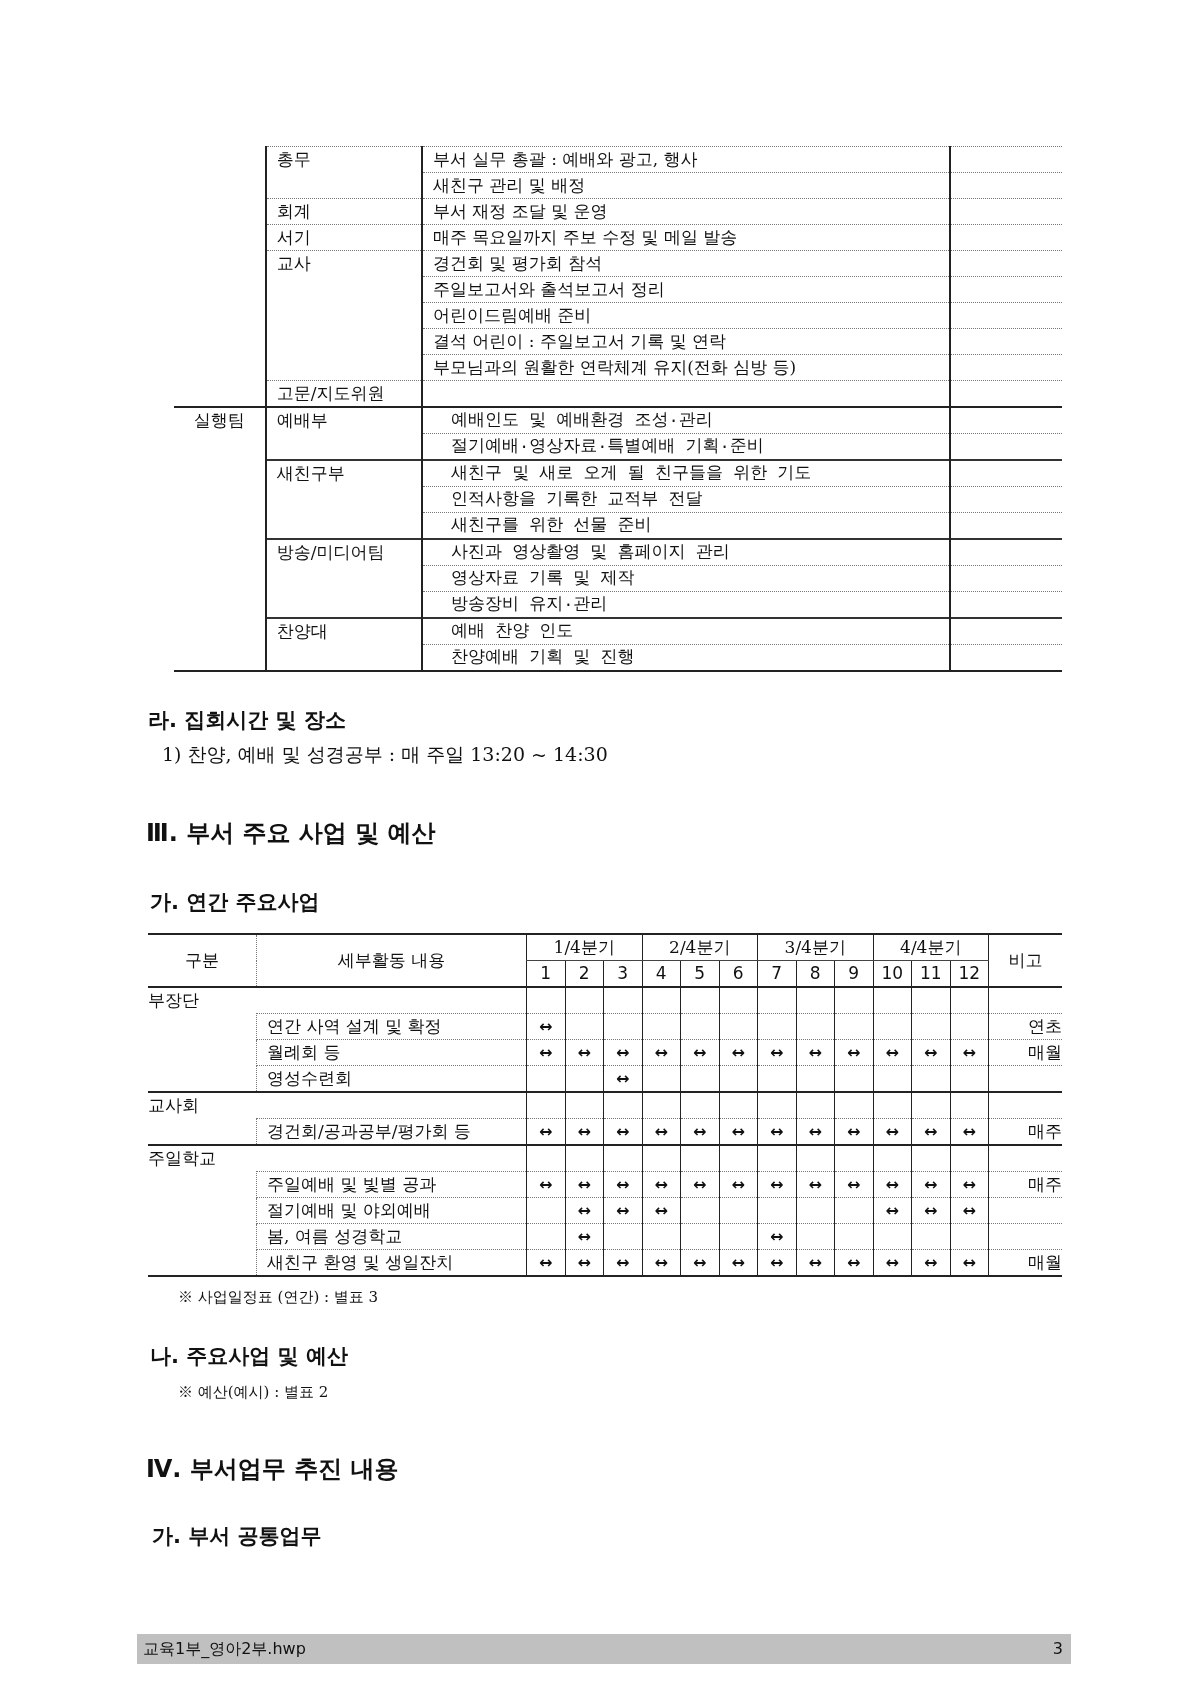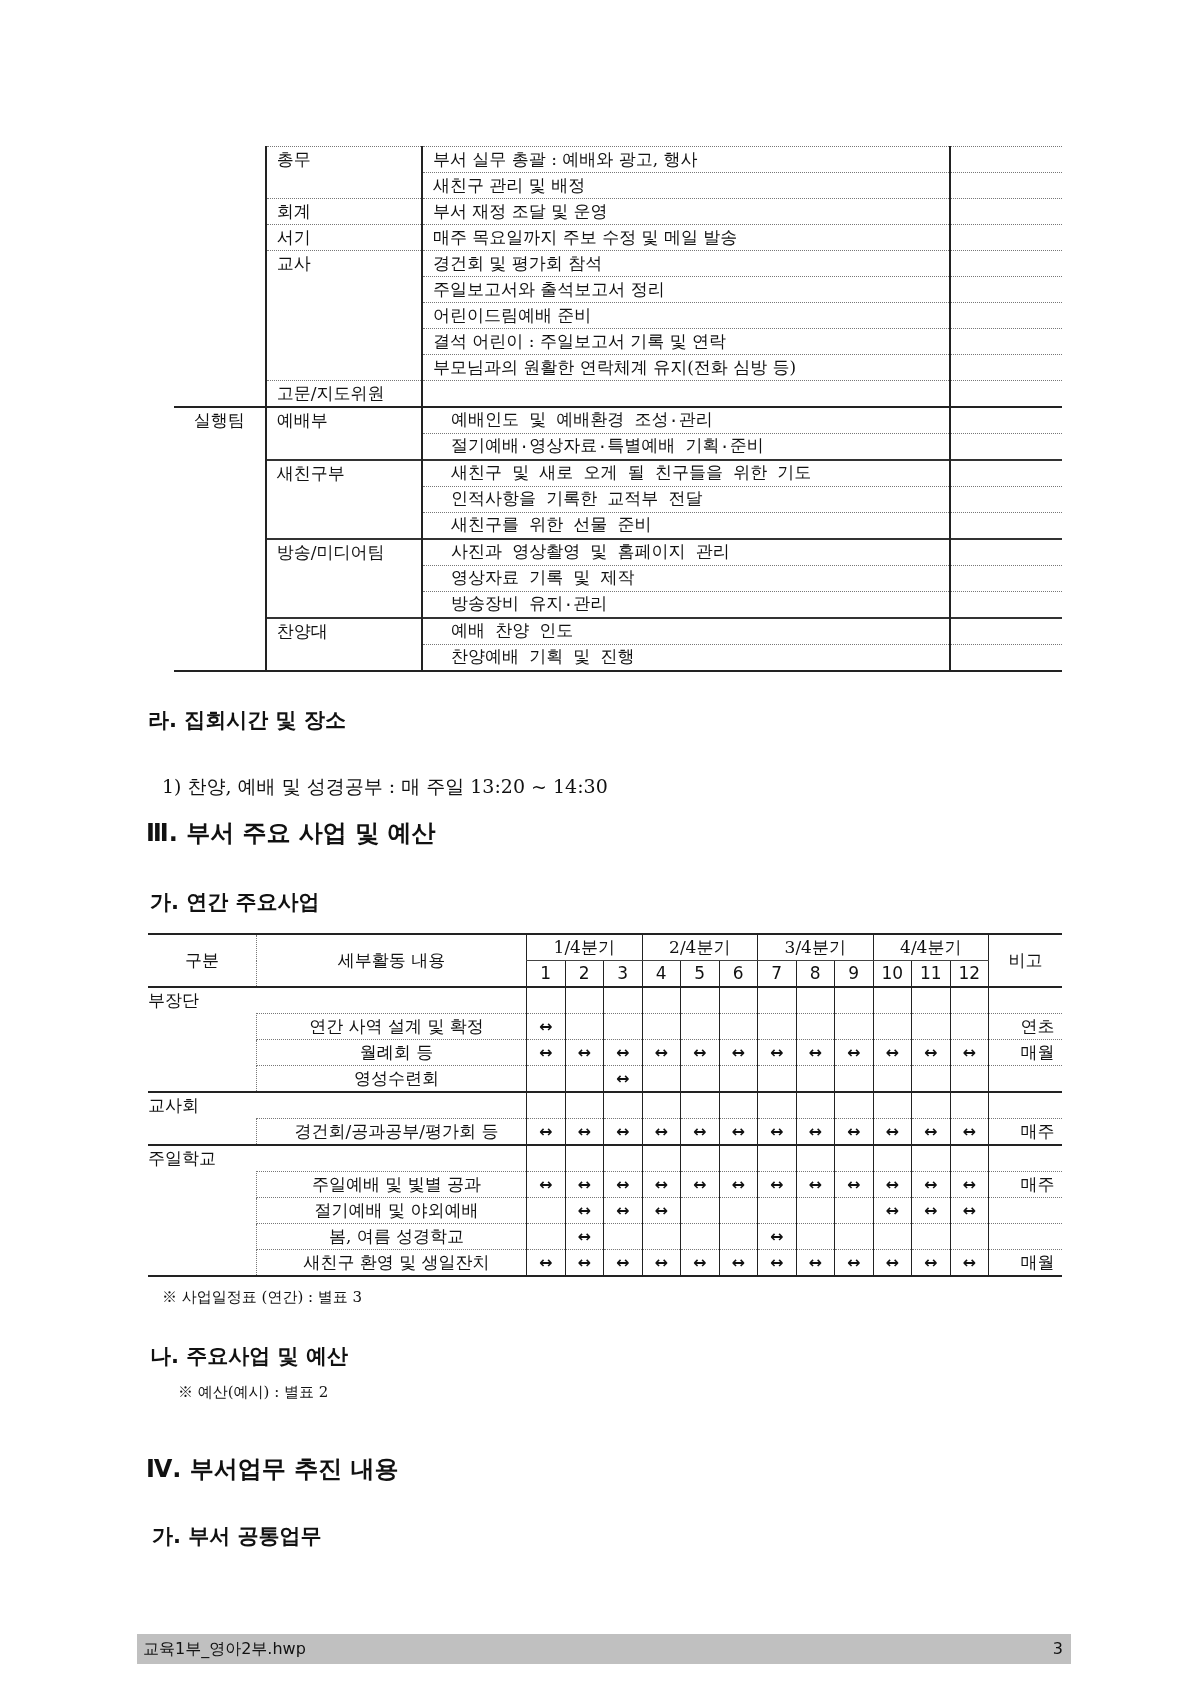--- a/index.html
+++ b/index.html
@@ -33,46 +33,46 @@
 
   
   .h2 {
     font-family: "DejaVu Sans", "Liberation Sans", sans-serif;
     font-weight: bold; font-size: 21px;
   }
   .h1 {
     font-family: "DejaVu Sans", "Liberation Sans", sans-serif;
     font-weight: bold; font-size: 24px;
   }
-  .body-line { font-size: 19px; margin-top: 32px; }
+  .body-line { font-size: 19px; }
   .note { font-size: 15px; }
 
   
   .sched {
     position: absolute; left: 148px; top: 933px; width: 914px;
     border-collapse: collapse; table-layout: fixed;
     font-size: 17px;
   }
   .sched td {
     height: 25px; padding: 0; line-height: 25px; white-space: nowrap; overflow: hidden;
     text-align: center; vertical-align: middle;
   }
   .sched thead td { border-bottom: 1px solid #444; }
   .sched .h-cat { width: 108px; }
   .sched .h-desc { width: 269px; border-left: 1px dotted #777; margin-top: 22px; }
   .sched .m { width: 38px; border-left: 1.5px solid #222; }
-  .sched .note-col { width: 73px; border-left: 1.5px solid #222; text-align: center; padding-left: 24px; }
+  .sched .note-col { width: 73px; border-left: 1.5px solid #222; text-align: right; padding-left: 24px; }
   .sched .month-num { font-family: "DejaVu Sans", "Liberation Sans", sans-serif; font-size: 17px; }
   .sched .quarter { border-left: 1.5px solid #222; border-bottom: 1px solid #444; }
   .sched tr.toprule td { border-top: 2px solid #222; }
   .sched tr.group td { border-top: 2px solid #222; margin-top: 36px; }
   .sched tr.group td.cat { text-align: left; padding-left: 0; }
   .sched tr.item td { border-top: 1px dotted #777; }
   .sched tr.item td.cat { border-top: none; }
-  .sched tr.item td.desc { text-align: center; padding-left: 10px; border-left: 1px dotted #777; }
+  .sched tr.item td.desc { text-align: left; padding-left: 10px; border-left: 1px dotted #777; }
   .sched tr.lastrow td { border-bottom: 2px solid #222; }
   .arrow { font-family: "DejaVu Sans", sans-serif; font-size: 16px; font-weight: bold; }
 
   
   .footer {
     position: absolute; left: 137px; top: 1634px; width: 934px; height: 30px;
     background: #c0c0c0;
     font-family: "DejaVu Sans", "Liberation Sans", sans-serif; font-size: 16px;
   }
   .footer .fname { position: absolute; left: 6px; top: 5px; }
@@ -423,21 +423,21 @@
         <td class="m"><span class="arrow">↔</span></td>
         <td class="m"><span class="arrow">↔</span></td>
         <td class="m"><span class="arrow">↔</span></td>
         <td class="m"><span class="arrow">↔</span></td>
         <td class="m"><span class="arrow">↔</span></td>
         <td class="note-col">매월</td>
       </tr>
     </tbody>
 </table>
 
-<div class="abs note" style="left:162px; top:1288px;text-align:right;">※ 사업일정표 (연간) : 별표 3</div>
+<div class="abs note" style="left:178px; top:1288px;text-align:right;">※ 사업일정표 (연간) : 별표 3</div>
 
 <div class="abs h2" style="left:150px; top:1342px;">나. 주요사업 및 예산</div>
 <div class="abs note" style="left:178px; top:1383px;">※ 예산(예시) : 별표 2</div>
 
 <div class="abs h1" style="left:146px; top:1453px;">Ⅳ. 부서업무 추진 내용</div>
 <div class="abs h2" style="left:152px; top:1522px;">가. 부서 공통업무</div>
 
 <div class="footer">
   <span class="fname">교육1부_영아2부.hwp</span>
   <span class="pnum">3</span>

